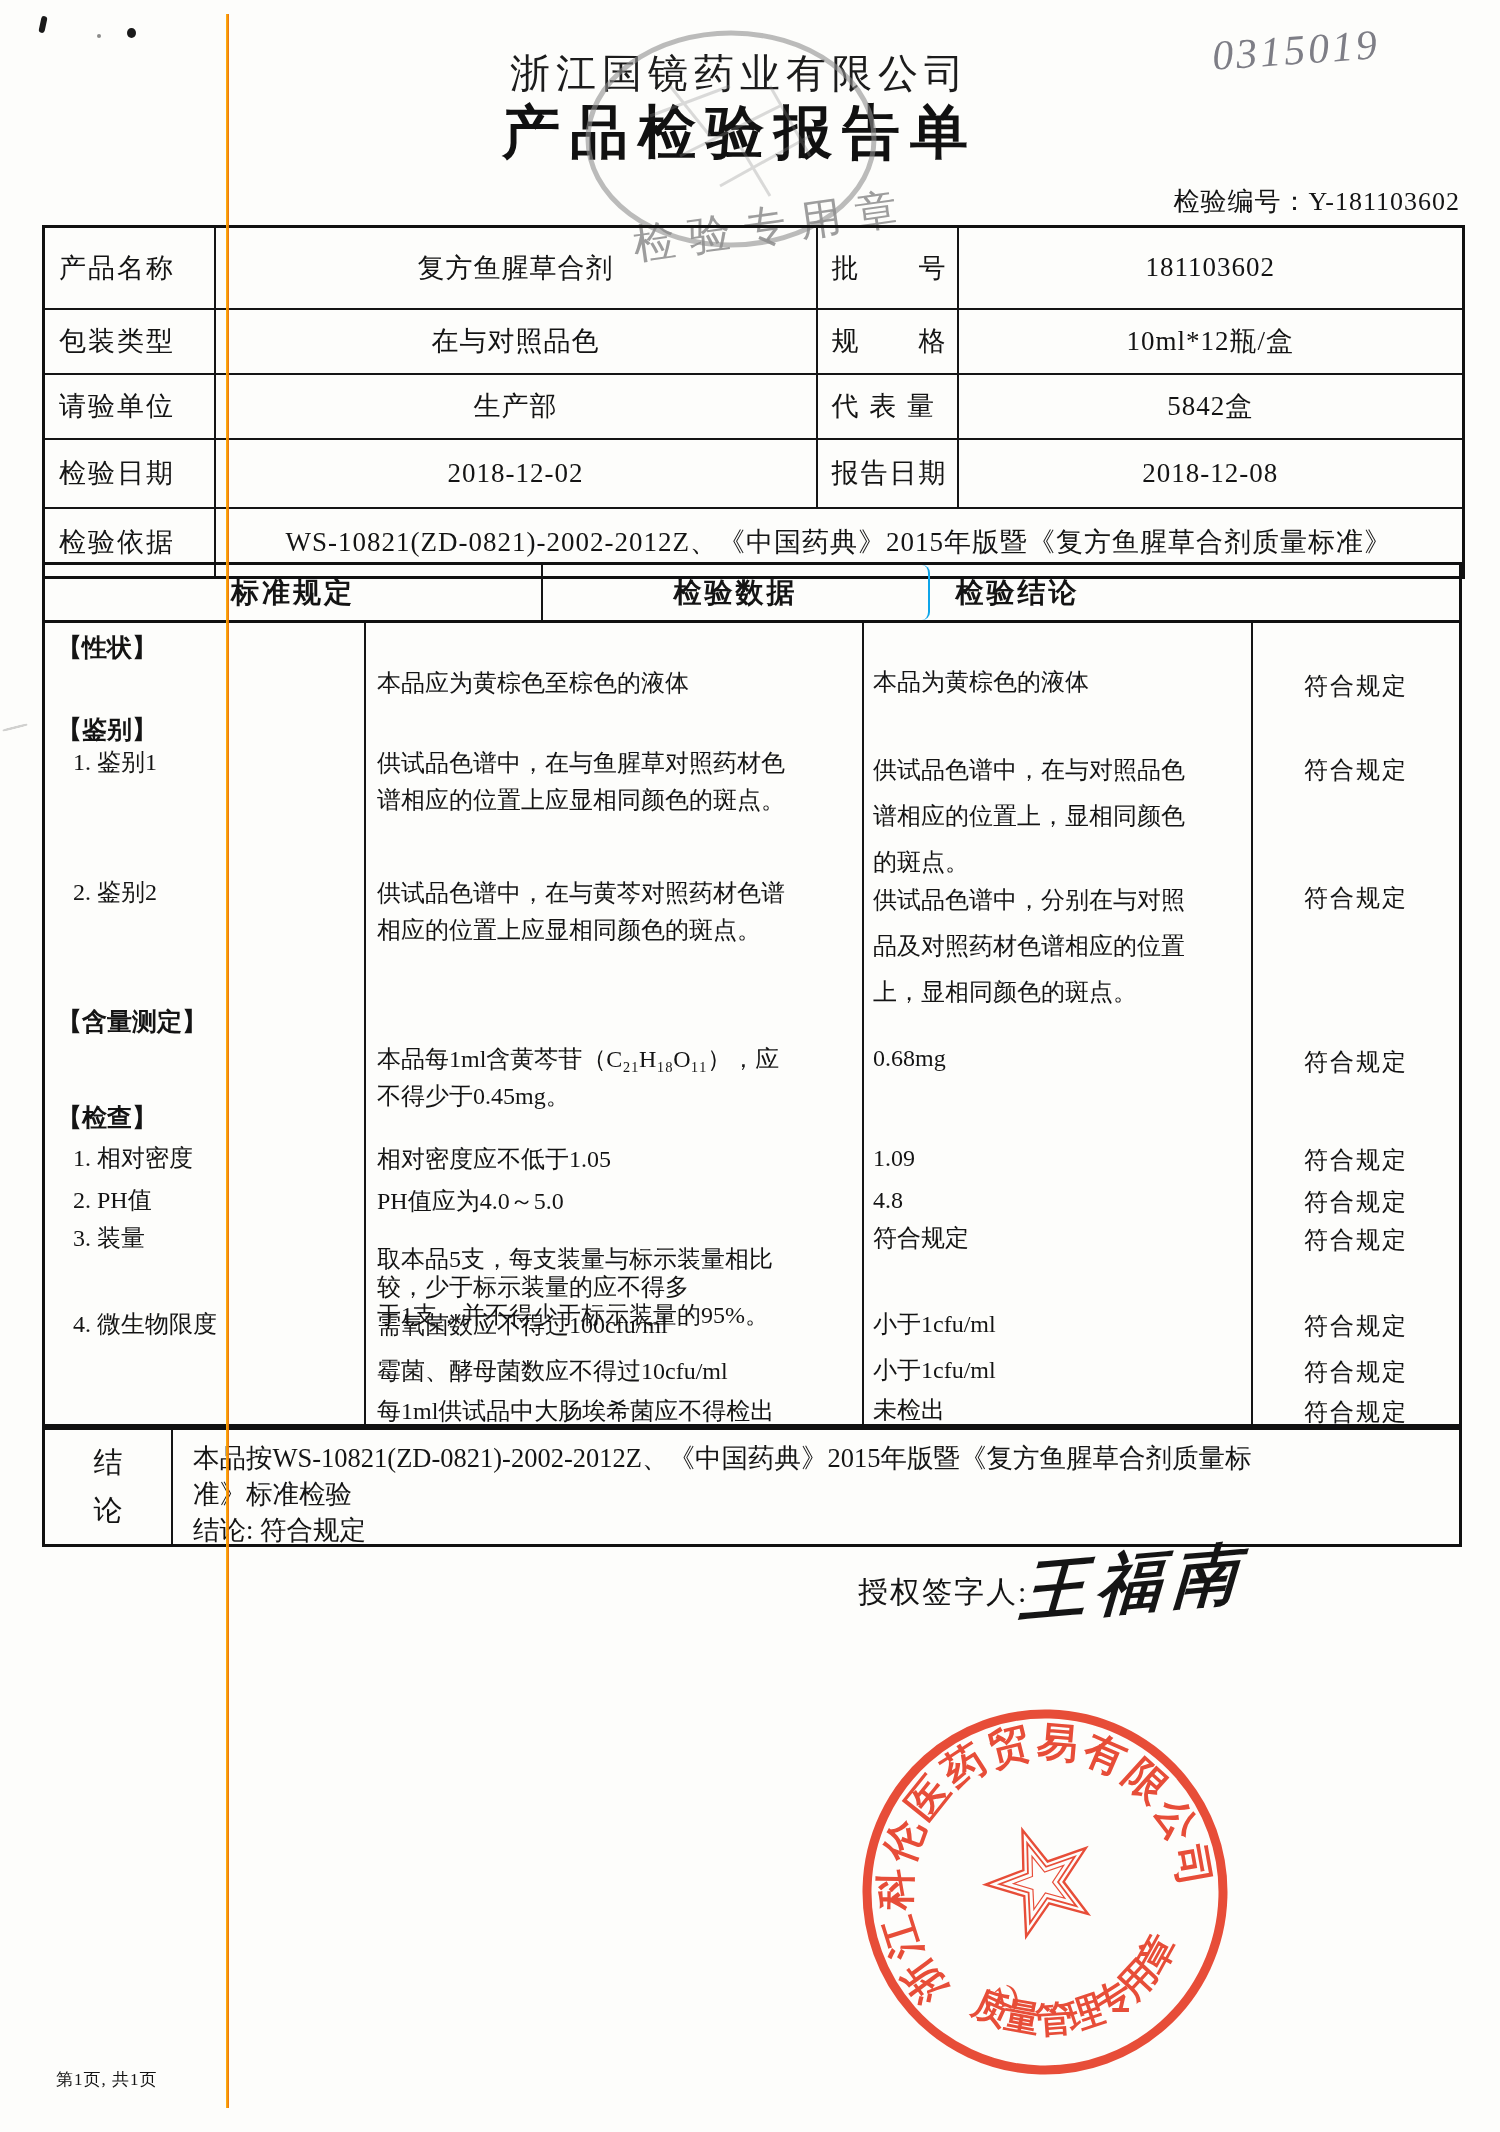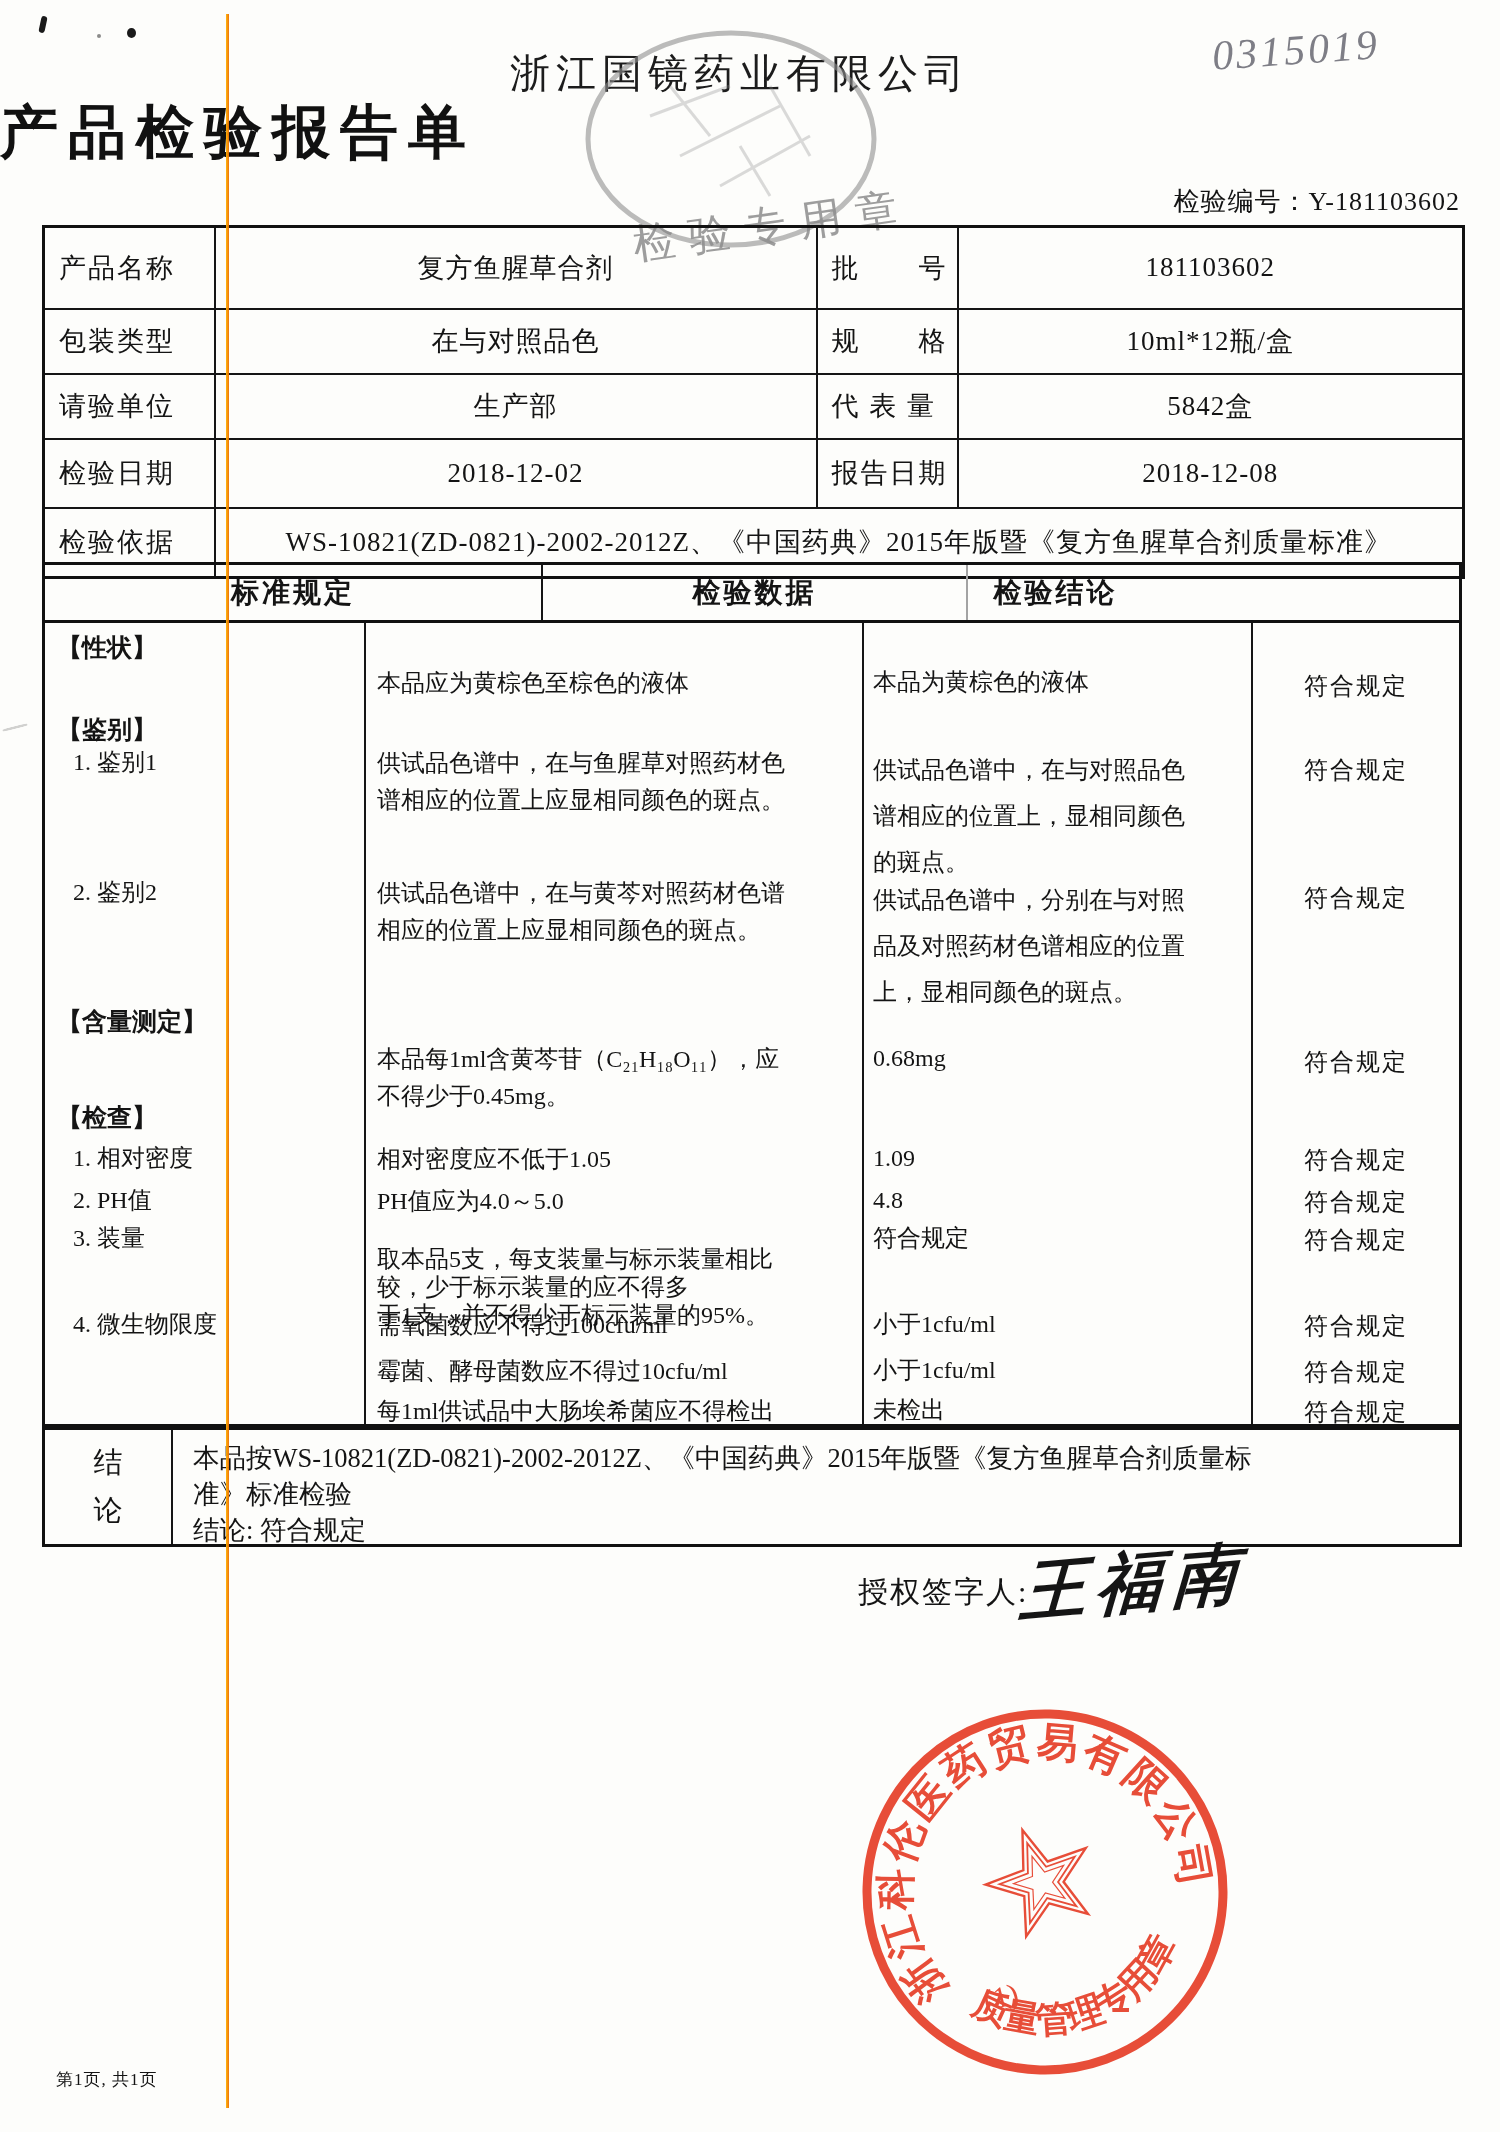--- a/index.html
+++ b/index.html
@@ -2,21 +2,21 @@
 <html><head>
 <meta charset="utf-8">
 <style>
   html,body{margin:0;padding:0;background:#e8e8e8;}
   .page{position:relative;width:1500px;height:2132px;background:#fdfdfb;overflow:hidden;
         font-family:"Liberation Serif","DejaVu Serif",serif;color:#141414;}
 
   
   .company-title{position:absolute;top:46px;left:0;width:1480px;text-align:center;
         font-size:40px;letter-spacing:6px;color:#1c1c1c;}
-  .report-title{position:absolute;top:94px;left:0;width:1480px;
+  .report-title{position:absolute;top:94px;left:0;width:1480px;text-align:center;
         font-size:58px;font-weight:bold;letter-spacing:10px;color:#111;}
   .serial{position:absolute;top:26px;left:1212px;font-size:42px;color:#7e7e86;
         font-style:italic;letter-spacing:3px;transform:rotate(-4deg);}
   .report-no{position:absolute;top:184px;right:40px;font-size:26px;letter-spacing:1px;}
 
   
   .oval-stamp{position:absolute;left:580px;top:26px;width:302px;height:238px;}
   .oval-stamp-text{position:absolute;left:632px;top:198px;font-size:42px;color:#8d8d8d;
         letter-spacing:14px;transform:rotate(-8deg);opacity:.85;}
   .scribble{position:absolute;border-top:3px solid rgba(125,125,125,.35);border-radius:40%;}
@@ -35,21 +35,21 @@
   td.val{text-align:center;font-size:26px;letter-spacing:1px;}
 
   
   .results{position:absolute;left:42px;top:562px;width:1420px;height:865px;
         border:3px solid #111;box-sizing:border-box;}
   .res-head{display:flex;height:55px;border-bottom:3px solid #111;}
   .res-head span{display:flex;align-items:center;justify-content:center;
         font-size:28px;font-weight:600;letter-spacing:3px;box-sizing:border-box;}
   .rh1{width:319px;border-right:2px solid #151515;}
   .rh2{width:498px;border-right:2px solid #151515;}
-  .rh3{width:425px;border-right:2px solid #a3a3a3;}
+  .rh3{width:387px;border-right:2px solid #0ea5e9;border-radius:8px;}
   .rh4{width:175px;}
   .res-body{position:relative;height:801px;}
   .vline{position:absolute;top:0;bottom:0;width:0;border-left:2px solid #151515;}
   .blk{position:absolute;font-size:24px;line-height:34px;white-space:pre-line;}
   .sec{font-weight:600;font-size:25px;}
   .itm{left:28px;}
   .std{left:332px;width:478px;line-height:37px;}
   .dat{left:828px;width:370px;}
   .lh-wide{line-height:46px;}
   .res{left:1206px;width:210px;text-align:center;letter-spacing:2px;}

